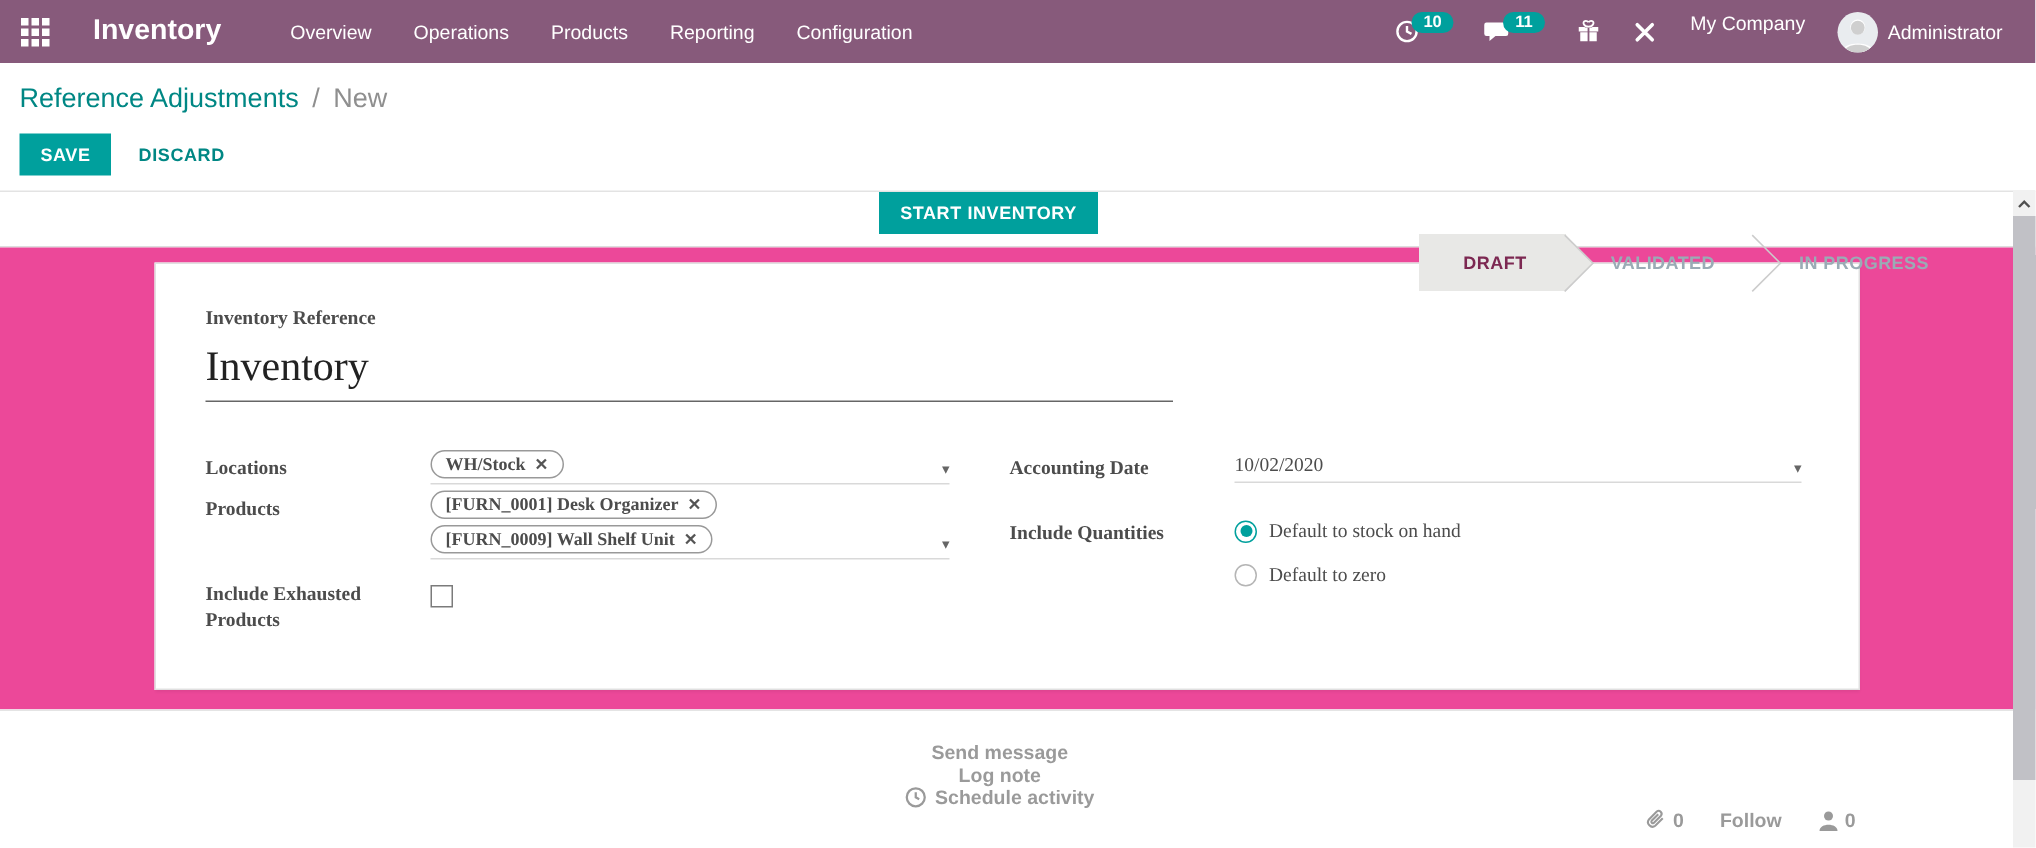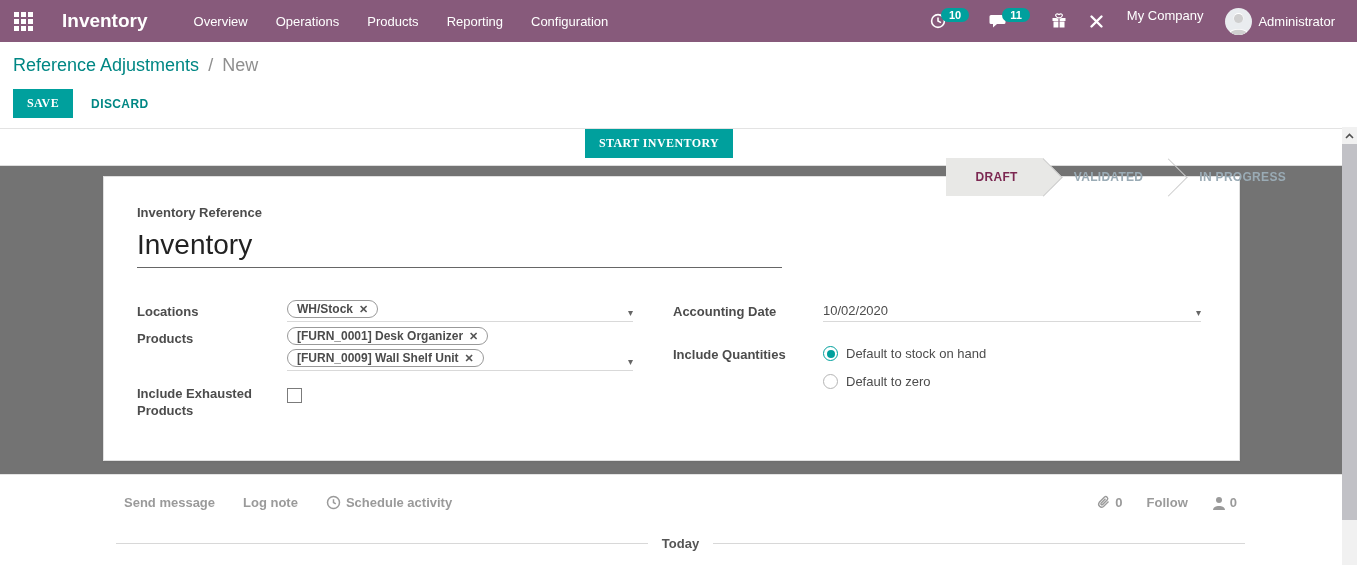--- a/index.html
+++ b/index.html
@@ -25,38 +25,38 @@
   .user-name { font-size:13px; margin-right:4px; }
 
   
   .control-panel { background:#fff; padding:13px 16px 10px 13px; }
   .breadcrumb { font-size:18px; margin-bottom:13px; }
   .bc-link { color:#008784; cursor:pointer; }
   .bc-sep { color:#8f8f8f; padding:0 4px; }
   .bc-current { color:#8f8f8f; }
   .cp-buttons { display:flex; align-items:center; gap:18px; }
   .btn-primary { background:#00A09D; color:#fff; border:none; font-size:12px; font-weight:bold;
-    padding:7px 14px; letter-spacing:.4px; cursor:pointer; font-family:Liberation Serif, serif; }
+    padding:7px 14px; letter-spacing:.4px; cursor:pointer; font-family:Liberation Sans, sans-serif; }
   .btn-link { background:none; border:none; color:#008784; font-size:12px; font-weight:bold;
     letter-spacing:.4px; cursor:pointer; font-family:inherit; }
 
   
   .statusbar { height:38px; background:#fff; border-top:1px solid #e3e3e3; border-bottom:1px solid #dddddd;
     display:flex; align-items:center; padding-left:6px; padding-right:45px;flex-direction:column; }
   .steps { margin-left:auto; display:flex; height:38px; }
   .step { position:relative; font-size:12px; font-weight:bold; letter-spacing:.3px;
     line-height:38px; padding:0 26px 0 30px; color:#9aabb5; cursor:pointer; }
   .step:not(:last-child)::after { content:""; position:absolute; top:5.5px; right:-13px;
     width:26px; height:26px; transform:rotate(45deg);
     border-top:1px solid #cccccc; border-right:1px solid #cccccc; background:transparent; z-index:2; }
   .step.active { background:#e8e8e6; color:#7c2852; }
   .step.active::after { background:#e8e8e6; }
 
   
-  .sheet-bg { background:#737373; height:308px; padding-top:10px; }
+  .sheet-bg { background:#ec4899; height:308px; padding-top:10px;font-family:Liberation Serif, serif; }
   .sheet { width:1137px; margin-left:103px; height:285px; background:#fff;
     border:1px solid #e0e0e0; box-shadow:0 1px 2px rgba(0,0,0,.06); padding:28px 33px; }
   .ref-label { font-size:13px; font-weight:bold; color:#4c4c4c; margin-bottom:7px; }
   .ref-input { display:block; width:645px; border:none; border-bottom:1px solid #666;
     font-size:28px; color:#222; padding:2px 0 6px 0; outline:none; background:transparent;
     font-family:inherit; }
   .form-cols { display:flex; margin-top:30px; }
   .col { display:table; border-collapse:collapse; }
   .col-left { width:496px; margin-right:40px; }
   .col-right { width:528px; }
@@ -80,21 +80,21 @@
   .radio { width:15px; height:15px; border-radius:50%; border:1px solid #b5b5b5; background:#fff;
     margin-right:8px; position:relative; flex:none; }
   .radio.checked { border-color:#00A09D; }
   .radio.checked::after { content:""; position:absolute; left:2.5px; top:2.5px; width:8px; height:8px;
     border-radius:50%; background:#00A09D; }
   .radio-label { font-size:13px; color:#4c4c4c; }
   .ext-link { margin-left:10px; color:#777; cursor:pointer; display:inline-flex; }
 
   
   .chatter { background:#fff; border-top:1px solid #e4e4e4; padding:20px 120px 0 124px; }
-  .chatter-top { display:flex; align-items:center; }
+  .chatter-top { display:flex; align-items:center;flex-direction:column; }
   .chat-btn { background:none; border:none; color:#9a9a9a; font-size:13px; font-weight:bold;
     cursor:pointer; margin-right:28px; display:flex; align-items:center; gap:5px; font-family:inherit; }
   .chatter-right { margin-left:auto; display:flex; align-items:center; gap:24px; color:#9a9a9a;
     font-size:13px; font-weight:bold; }
   .chatter-right .item { display:flex; align-items:center; gap:4px; cursor:pointer; }
   .today-divider { display:flex; align-items:center; margin:26px -8px 0 -8px; }
   .today-divider .line { flex:1; height:1px; background:#d8d8d8; }
   .today-divider .txt { padding:0 14px; font-size:13px; font-weight:bold; color:#555; }
 
   

